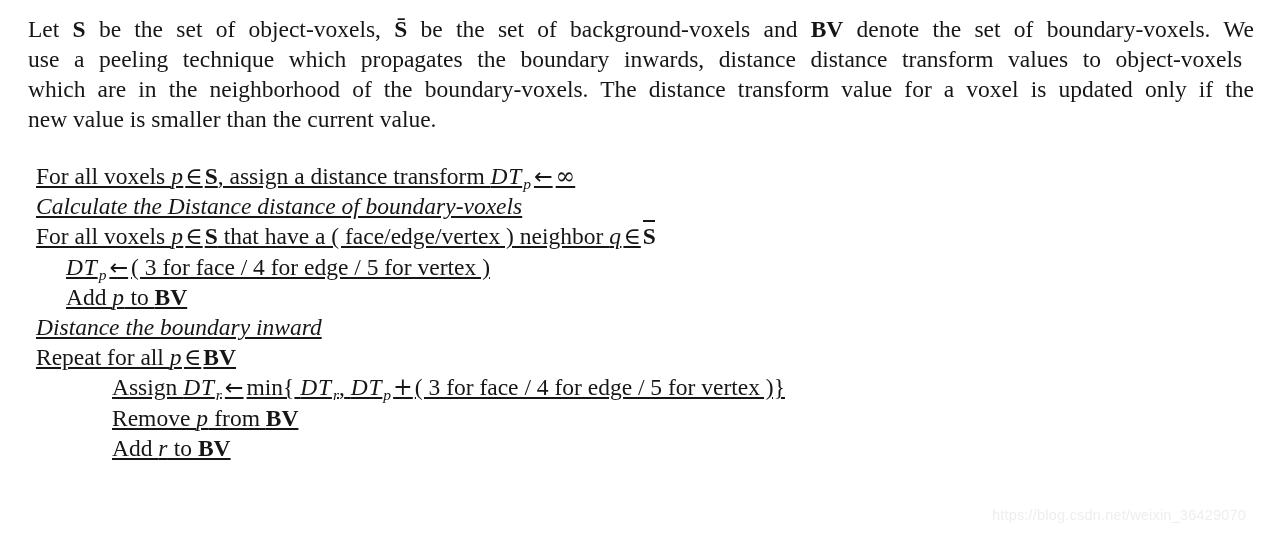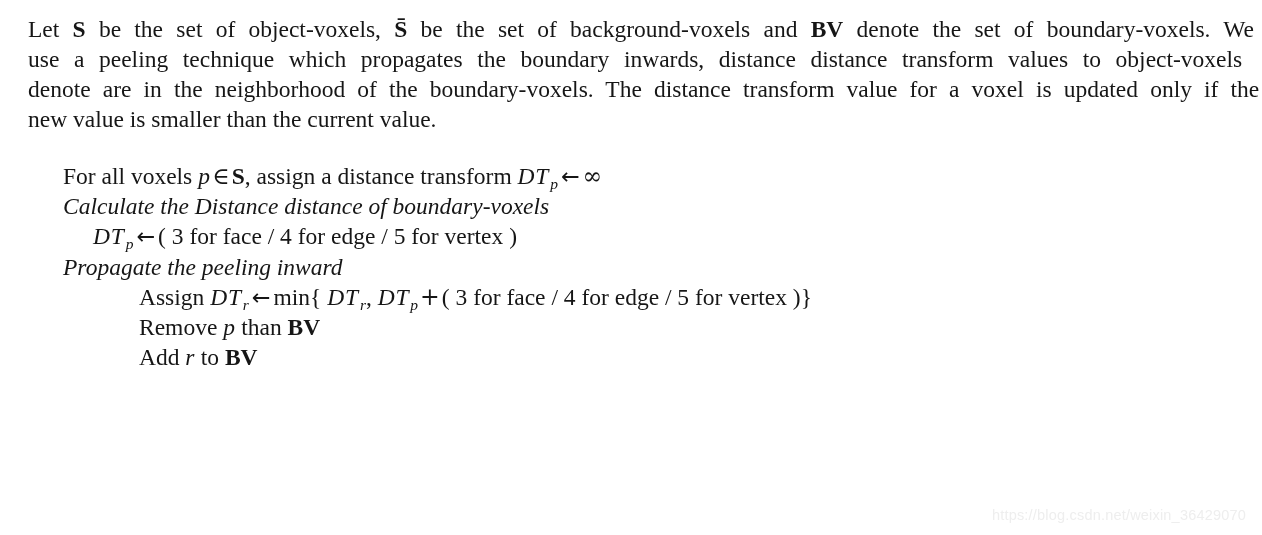--- a/index.html
+++ b/index.html
@@ -47,25 +47,26 @@
     left: 4%;
     right: 4%;
     top: -0.04em;
     height: 1.6px;
     background: currentColor;
   }
 
   
   #algo {
     position: absolute;
-    left: 63px;
+    left: 36px;
     top: 161px;
     width: 1100px;
     font-size: 23.5px;
     line-height: 30.2px;
+    text-decoration: underline;
   }
   #algo .row {
     white-space: nowrap;
     height: 30.2px;
   }
   #algo .row.ind1 { padding-left: 30px; }
   #algo .row.ind2 { padding-left: 76px; }
   #algo .row.com  { font-style: italic; }
 
   
@@ -128,45 +129,48 @@
 
   <div class="ln just">
     <span style="word-spacing: 7.37656px;"><span class="rm">Let </span><span class="bsym">S</span><span class="rm"> be the set of object-voxels, </span><span class="bsym">S̄</span><span class="rm"> be the set of background-voxels and </span><span class="bsym">BV</span><span class="rm"> denote the set of boundary-voxels. We</span></span>
   </div>
 
   <div class="ln" style="text-align:justify;">
     <span style="word-spacing: 8.74665px;">use a peeling technique which propagates the boundary inwards, distance distance transform values to object-voxels</span>
   </div>
 
   <div class="ln">
-    <span style="word-spacing: 6.2278px;">denote are in the neighborhood of the boundary-voxels. The distance transform value for a voxel is updated only if the</span>
+    <span style="word-spacing: 6.2278px;">which are in the neighborhood of the boundary-voxels. The distance transform value for a voxel is updated only if the</span>
   </div>
 
   <div class="ln">
     <span>new value is smaller than the current value.</span>
   </div>
 
 </div>
 
 <div id="algo">
 
   <div class="row"><span class="rm">For all voxels </span><span class="mi">p</span><span class="op">∈</span><span class="bsym rm">S</span><span class="rm">, assign a distance transform </span><span class="mdt">DT</span><span class="sub">p</span><span class="arrow">←</span><span class="inf">∞</span></div>
 
   <div class="row com">Calculate the Distance distance of boundary-voxels</div>
 
+  <div class="row"><span class="rm">For all voxels </span><span class="mi">p</span><span class="op">∈</span><span class="bsym rm">S</span><span class="rm"> that have a ( face/edge/vertex ) neighbor </span><span class="mi">q</span><span class="op">∈</span><span class="bsym rm ovb">S</span></div>
 
   <div class="row ind1"><span class="mdt">DT</span><span class="sub">p</span><span class="arrow">←</span><span class="rm">( 3 for face / 4 for edge / 5 for vertex )</span></div>
 
+  <div class="row ind1"><span class="rm">Add </span><span class="mi">p</span><span class="rm"> to </span><span class="bsym rm">BV</span></div>
 
-  <div class="row com">Propagate the peeling inward</div>
+  <div class="row com">Distance the boundary inward</div>
 
+  <div class="row"><span class="rm">Repeat for all </span><span class="mi">p</span><span class="op">∈</span><span class="bsym rm">BV</span></div>
 
 
   <div class="row ind2"><span class="rm">Assign </span><span class="mdt">DT</span><span class="sub">r</span><span class="arrow">←</span><span class="rm">min{</span><span>&nbsp;</span><span class="mdt">DT</span><span class="sub">r</span><span class="rm">,</span><span>&nbsp;</span><span class="mdt">DT</span><span class="sub">p</span><span class="op">+</span><span class="rm">( 3 for face / 4 for edge / 5 for vertex )}</span></div>
 
-  <div class="row ind2"><span class="rm">Remove </span><span class="mi">p</span><span class="rm"> than </span><span class="bsym rm">BV</span></div>
+  <div class="row ind2"><span class="rm">Remove </span><span class="mi">p</span><span class="rm"> from </span><span class="bsym rm">BV</span></div>
 
   <div class="row ind2"><span class="rm">Add </span><span class="mi">r</span><span class="rm"> to </span><span class="bsym rm">BV</span></div>
 
 
 </div>
 
 <div id="watermark">https://blog.csdn.net/weixin_36429070</div>
 
 </body></html>

